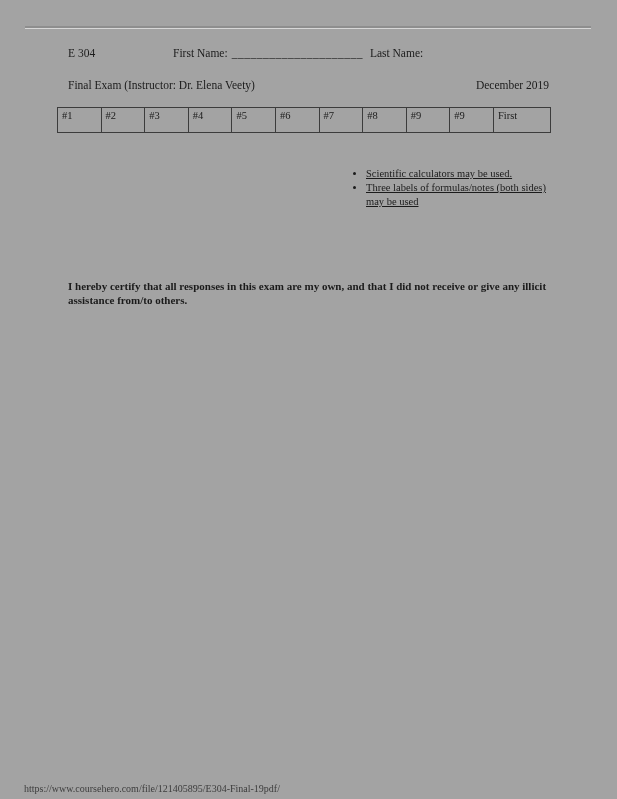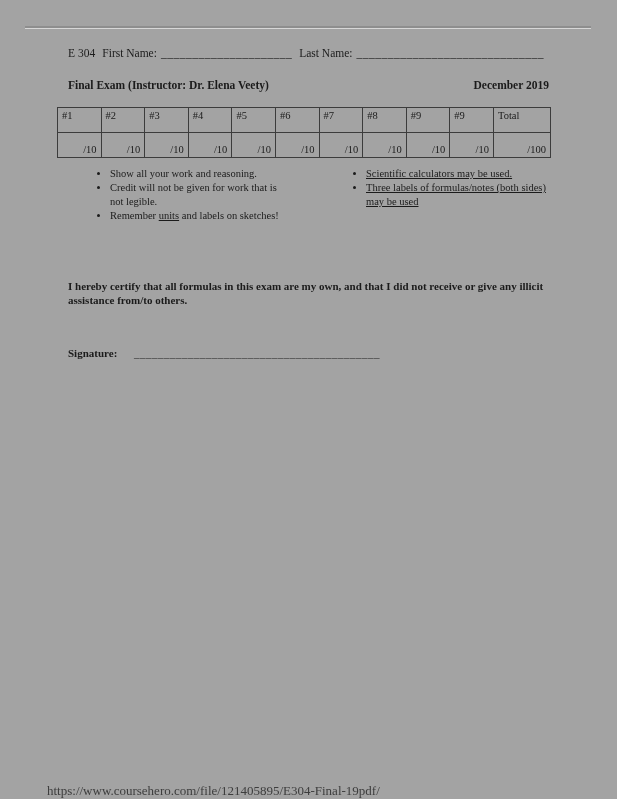--- a/index.html
+++ b/index.html
@@ -26,21 +26,20 @@
     font-size: 11.5px; white-space: nowrap;
   }
   .course-code { width: 105px; }
   .name-label { margin-right: 4px; text-align: center; }
   .uline { letter-spacing: 0.5px; margin-right: 7px; }
 
   .row2 {
     position: absolute; left: 68px; top: 79px; right: 68px;
     display: flex; justify-content: space-between; align-items: baseline;
     font-size: 11.5px;
-    font-weight: bold;
   }
 
   table.score {
     position: absolute; left: 57px; top: 107px;
     width: 494px; border-collapse: collapse;
     table-layout: fixed;
     font-size: 10.5px;
   }
   table.score td {
     border: 1px solid #3c3c3c;
@@ -75,105 +74,74 @@
   .sid-row { position: absolute; left: 68px; top: 399px; font-size: 11px; white-space: nowrap; }
   .sig-row .lbl, .sid-row .lbl { font-weight: bold; }
   .sig-row .line { margin-left: 14px; letter-spacing: 0.5px; }
   .sid-row .line { margin-left: 8px; letter-spacing: 0.5px; }
 
   .footer-notice {
     position: absolute; left: 30px; top: 751px;
     font-size: 7.5px; color: #3d3d3d; white-space: nowrap;
   }
   .footer-url {
-    position: absolute; left: 47px; top: 783px;
-    font-size: 13px; color: #3d3d3d; white-space: nowrap;
+    position: absolute; left: 24px; top: 783px;
+    font-size: 10px; color: #3d3d3d; white-space: nowrap;
     text-decoration: none;
   }
 </style>
 </head>
 <body>
 
 <div class="page">
 
   <div class="topline"></div>
 
   <div class="row1">
     <span class="course-code">E 304</span>
     <span class="name-label">First Name:</span>
     <span class="uline">_____________________</span>
     <span class="name-label">Last Name:</span>
-    <span class="uline">______________________________</span>
   </div>
 
   <div class="row2">
     <span>Final Exam (Instructor: Dr. Elena Veety)</span>
     <span>December 2019</span>
   </div>
 
   <table class="score">
     <tbody>
       <tr class="hdr">
         <td>#1</td>
         <td>#2</td>
         <td>#3</td>
         <td>#4</td>
         <td>#5</td>
         <td>#6</td>
         <td>#7</td>
         <td>#8</td>
         <td>#9</td>
         <td>#9</td>
-        <td class="total-col">Total</td>
-      </tr>
-      <tr class="vals">
-        <td>/10</td>
-        <td>/10</td>
-        <td>/10</td>
-        <td>/10</td>
-        <td>/10</td>
-        <td>/10</td>
-        <td>/10</td>
-        <td>/10</td>
-        <td>/10</td>
-        <td>/10</td>
-        <td class="total-col">/100</td>
+        <td class="total-col">First</td>
       </tr>
     </tbody>
   </table>
 
-  <div class="bullets-left">
-    <ul class="blist">
-      <li>
-        <span>Show all your work and reasoning.</span>
-      </li>
-      <li>
-        <span>Credit will not be given for work that is not legible.</span>
-      </li>
-      <li>
-        <span>Remember </span><span class="u">units</span><span> and labels on sketches!</span>
-      </li>
-    </ul>
-  </div>
 
   <div class="bullets-right">
     <ul class="blist">
       <li>
         <span>Scientific calculators may be used.</span>
       </li>
       <li>
         <span>Three labels of formulas/notes (both sides) may be used</span>
       </li>
     </ul>
   </div>
 
-  <div class="certification">I hereby certify that all formulas in this exam are my own, and that I did not receive or give any illicit assistance from/to others.</div>
+  <div class="certification">I hereby certify that all responses in this exam are my own, and that I did not receive or give any illicit assistance from/to others.</div>
 
-  <div class="sig-row">
-    <span class="lbl">Signature:</span>
-    <span class="line">_________________________________________</span>
-  </div>
 
 
 
   <a class="footer-url" href="#">https://www.coursehero.com/file/121405895/E304-Final-19pdf/</a>
 
 </div>
 
 </body></html>

